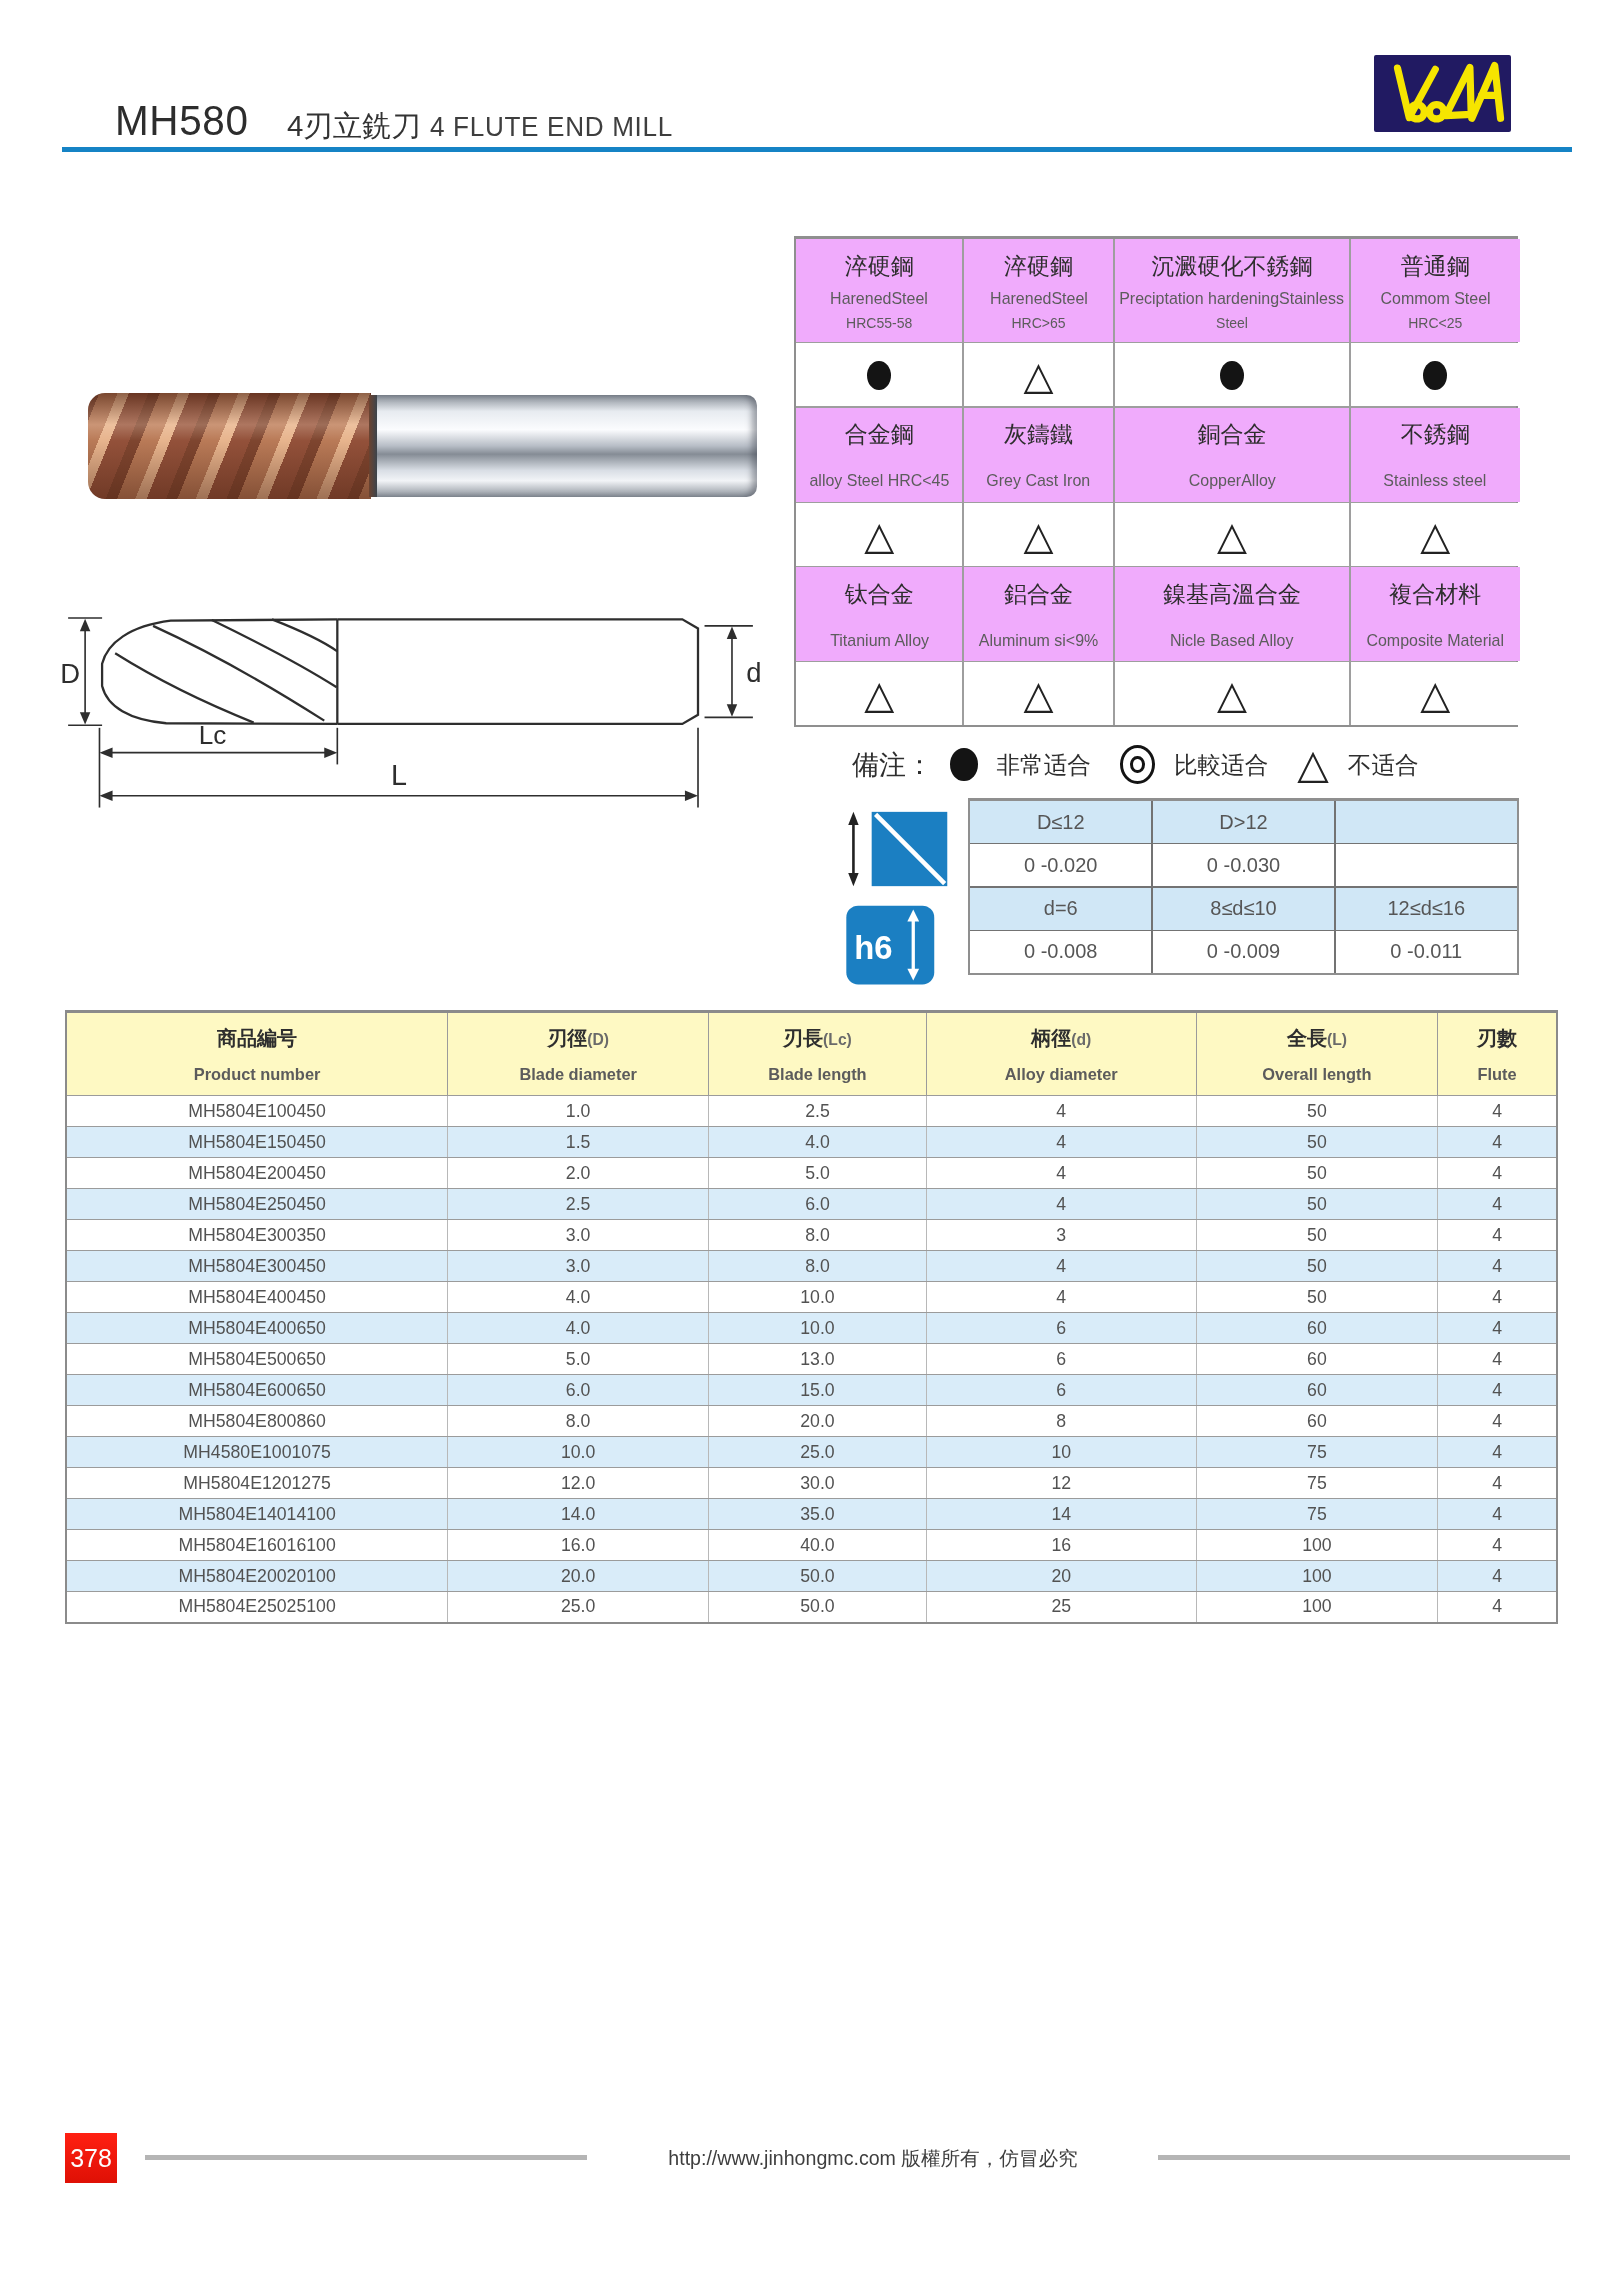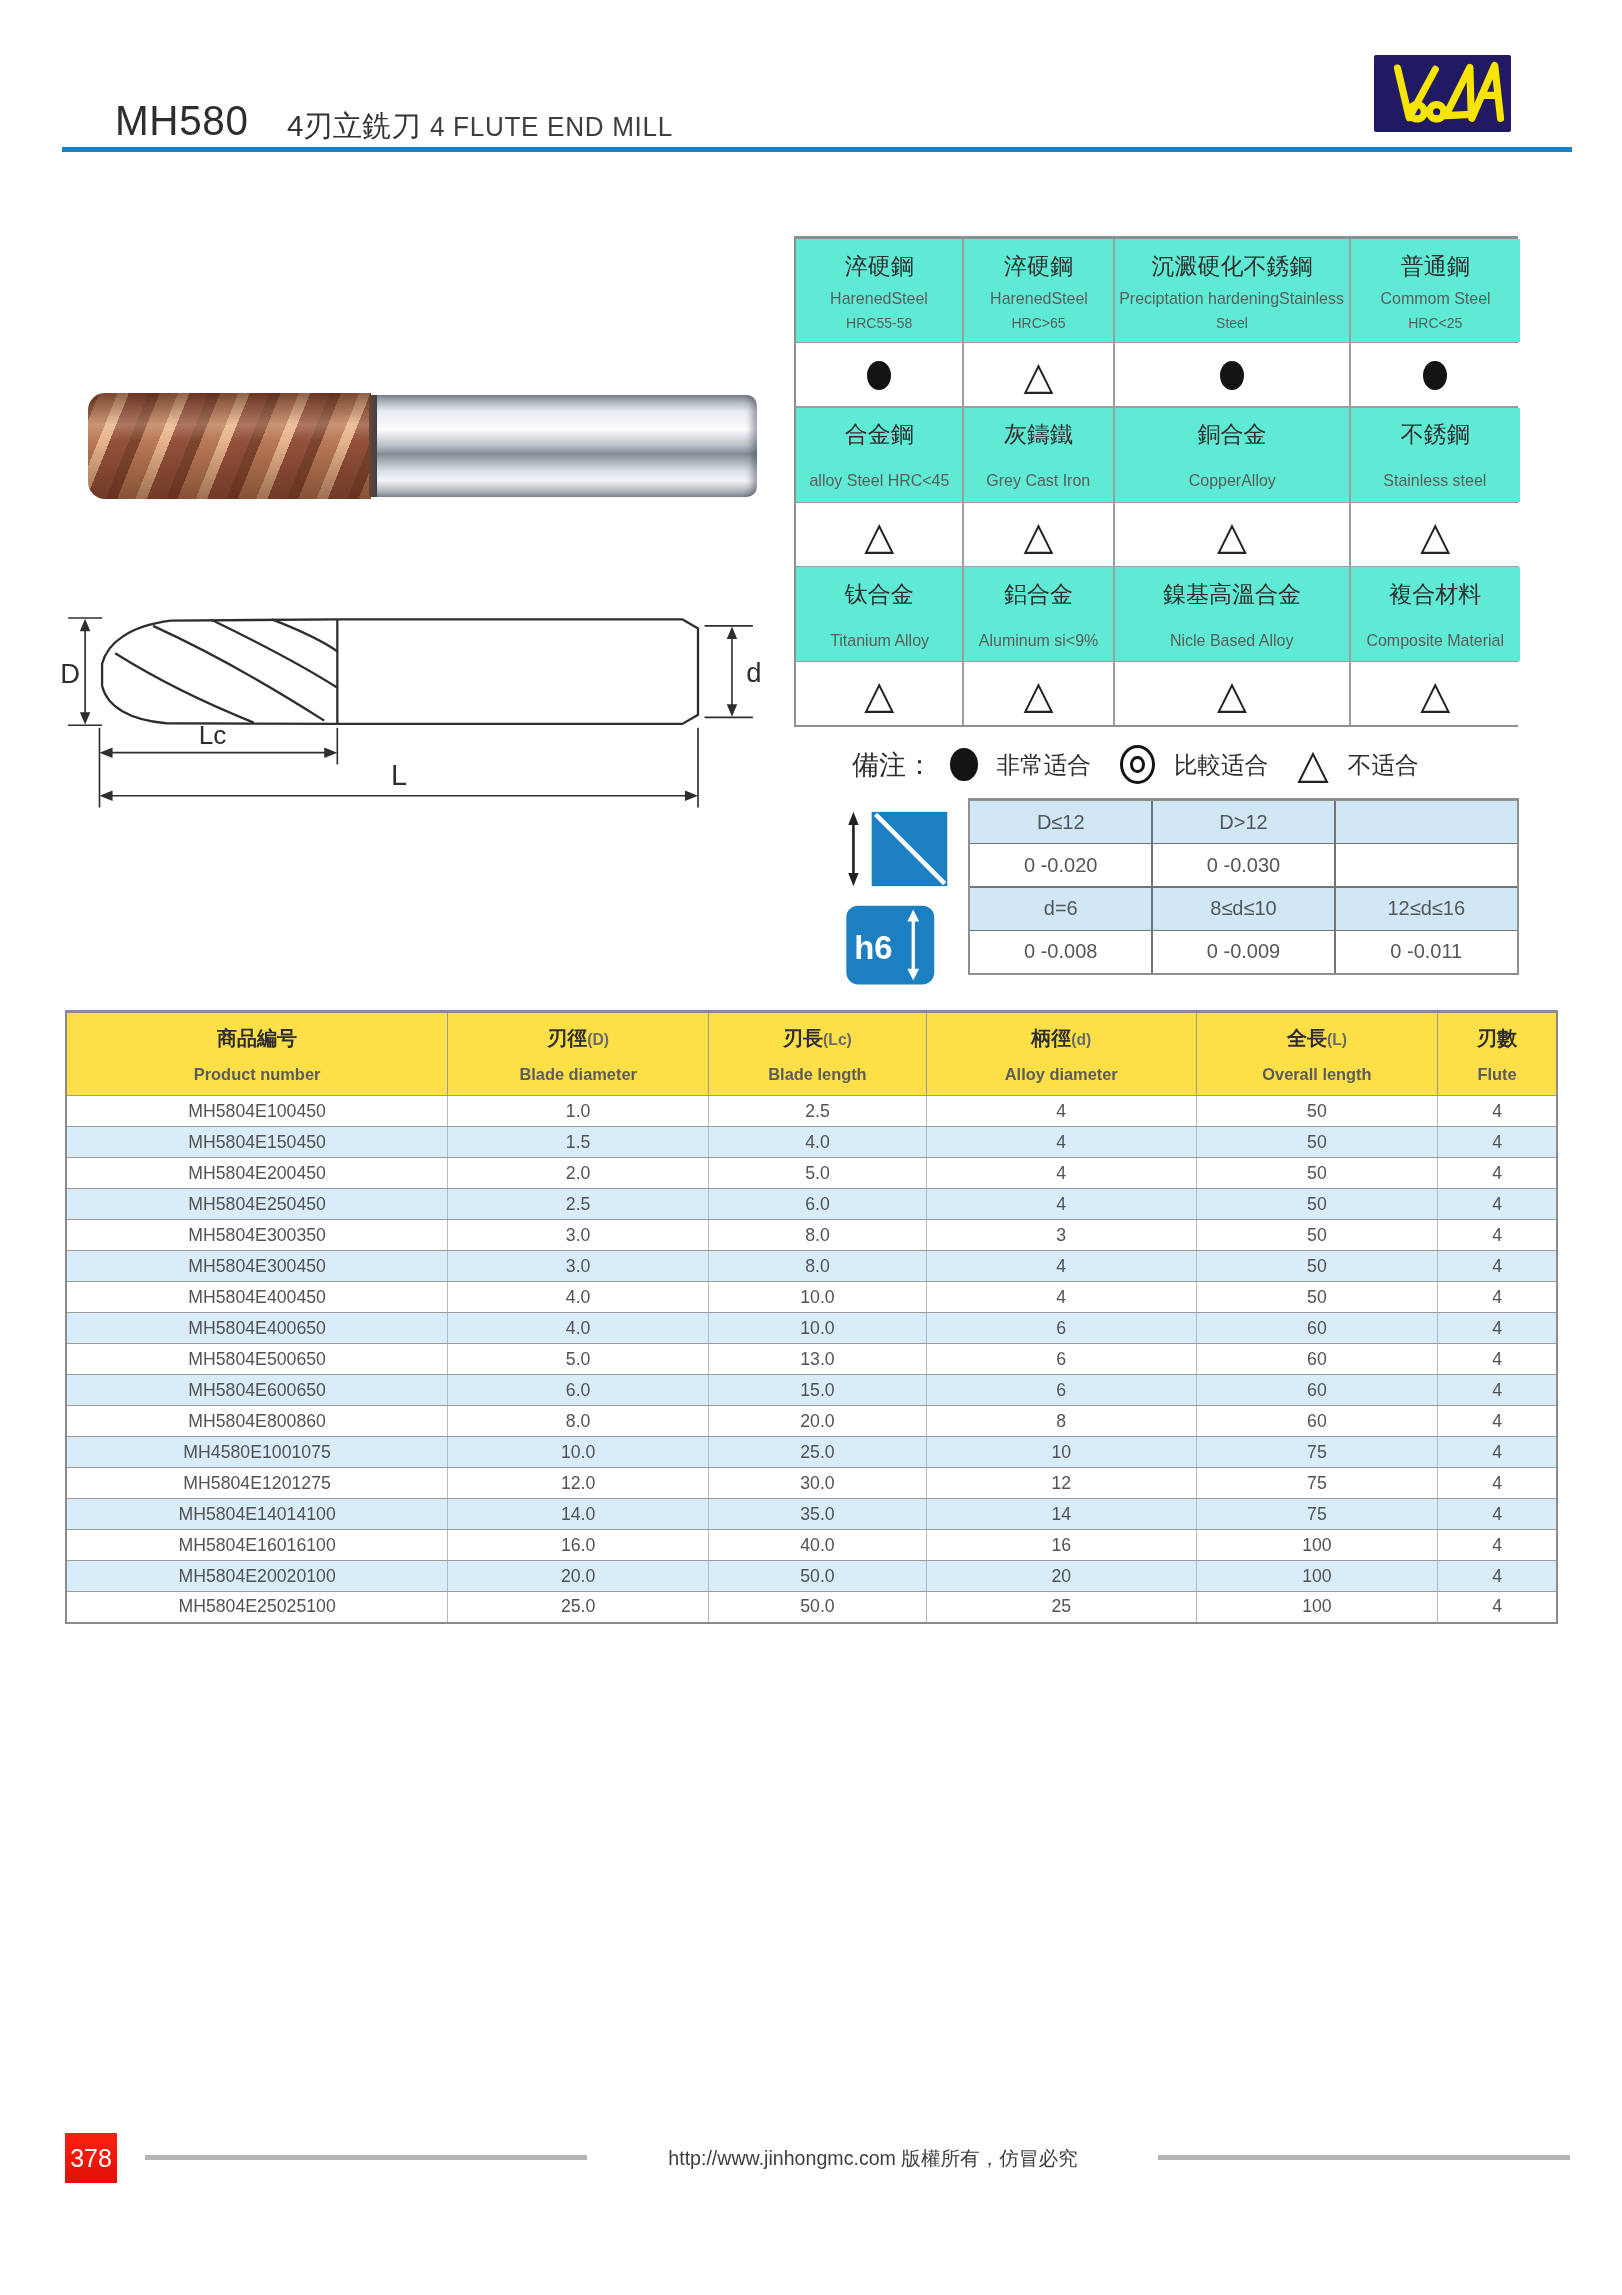--- a/index.html
+++ b/index.html
@@ -34,21 +34,21 @@
   .diagram { position:absolute; left:56px; top:588px; width:726px; height:230px; }
   .diagram path, .diagram line { stroke:#2e2e2e; fill:none; }
   .diagram text { fill:#2e2e2e; font-family:"Liberation Sans","DejaVu Sans",sans-serif; }
   .diagram .ah { fill:#2e2e2e; stroke:none; }
 
   
   .mat-table { position:absolute; left:794px; top:236px; width:724px;
                border:2px solid #8f8f8f; border-top:3.3px solid #8f8f8f; background:#9e9e9e;
                display:grid; grid-template-columns:23.1% 20.8% 32.6% 23.5%; grid-gap:1.3px; }
   .mat-cell { display:flex; flex-direction:column; align-items:center; justify-content:space-between;
-              background:#5eead4; padding:11.8px 2.6px 10.5px; text-align:center; }
+              background:#f0abfc; padding:11.8px 2.6px 10.5px; text-align:center; }
   .mat-cell.h-tall { height:103px; }
   .mat-cell.h-mid  { height:94px; justify-content:space-between; }
   .mat-cell.sym { background:#fff; height:63px; justify-content:center; }
   .mat-cn  { font-size:23px; color:#2e2e2e; }
   .mat-en  { font-size:17px; color:#5c5c5c; white-space:nowrap; transform:scaleX(.94); }
   .mat-sub { font-size:14px; color:#5c5c5c; }
   .sym-dot { width:23.6px; height:29px; border-radius:50%; background:#141414; }
   .sym-tri { font-size:39px; line-height:39px; color:#222; font-family:"DejaVu Sans",sans-serif; }
 
   
@@ -69,21 +69,21 @@
                border:2px solid #8f8f8f; border-top:3.3px solid #8f8f8f; background:#737373;
                display:grid; grid-template-columns:1fr 1fr 1fr; grid-gap:1.3px; }
   .tol-cell { height:42px; display:flex; align-items:center; justify-content:center;
               font-size:20px; color:#565656; background:#fff; }
   .tol-cell.hd { background:#d0e7f6; }
 
   
   .prod-wrap { position:absolute; left:65px; top:1010px; width:1493px; }
   table.prod { width:100%; border-collapse:collapse; table-layout:fixed;
                border:2px solid #8b8b8b; border-top:3.3px solid #8b8b8b; }
-  table.prod th { background:#fde047; height:84px; vertical-align:middle; text-align:center;
+  table.prod th { background:#fef9c3; height:84px; vertical-align:middle; text-align:center;
                   border:1.3px solid #9b9b9b; }
   table.prod td { height:31px; text-align:center; font-size:17.7px; color:#525252;
                   border-top:1.3px solid #9b9b9b; border-bottom:1.3px solid #9b9b9b;
                   border-left:1.3px solid #b8b8b8; border-right:1.3px solid #b8b8b8; background:#fff; }
   table.prod tr.alt td { background:#d9ecf9; }
   .th-cn { font-size:20px; color:#2e2e2e; margin-bottom:13px; }
   .th-cn .sub { font-size:15.7px; color:#6a6a6a; }
   .th-en { font-size:16.4px; color:#5c5c5c; }
 
   

